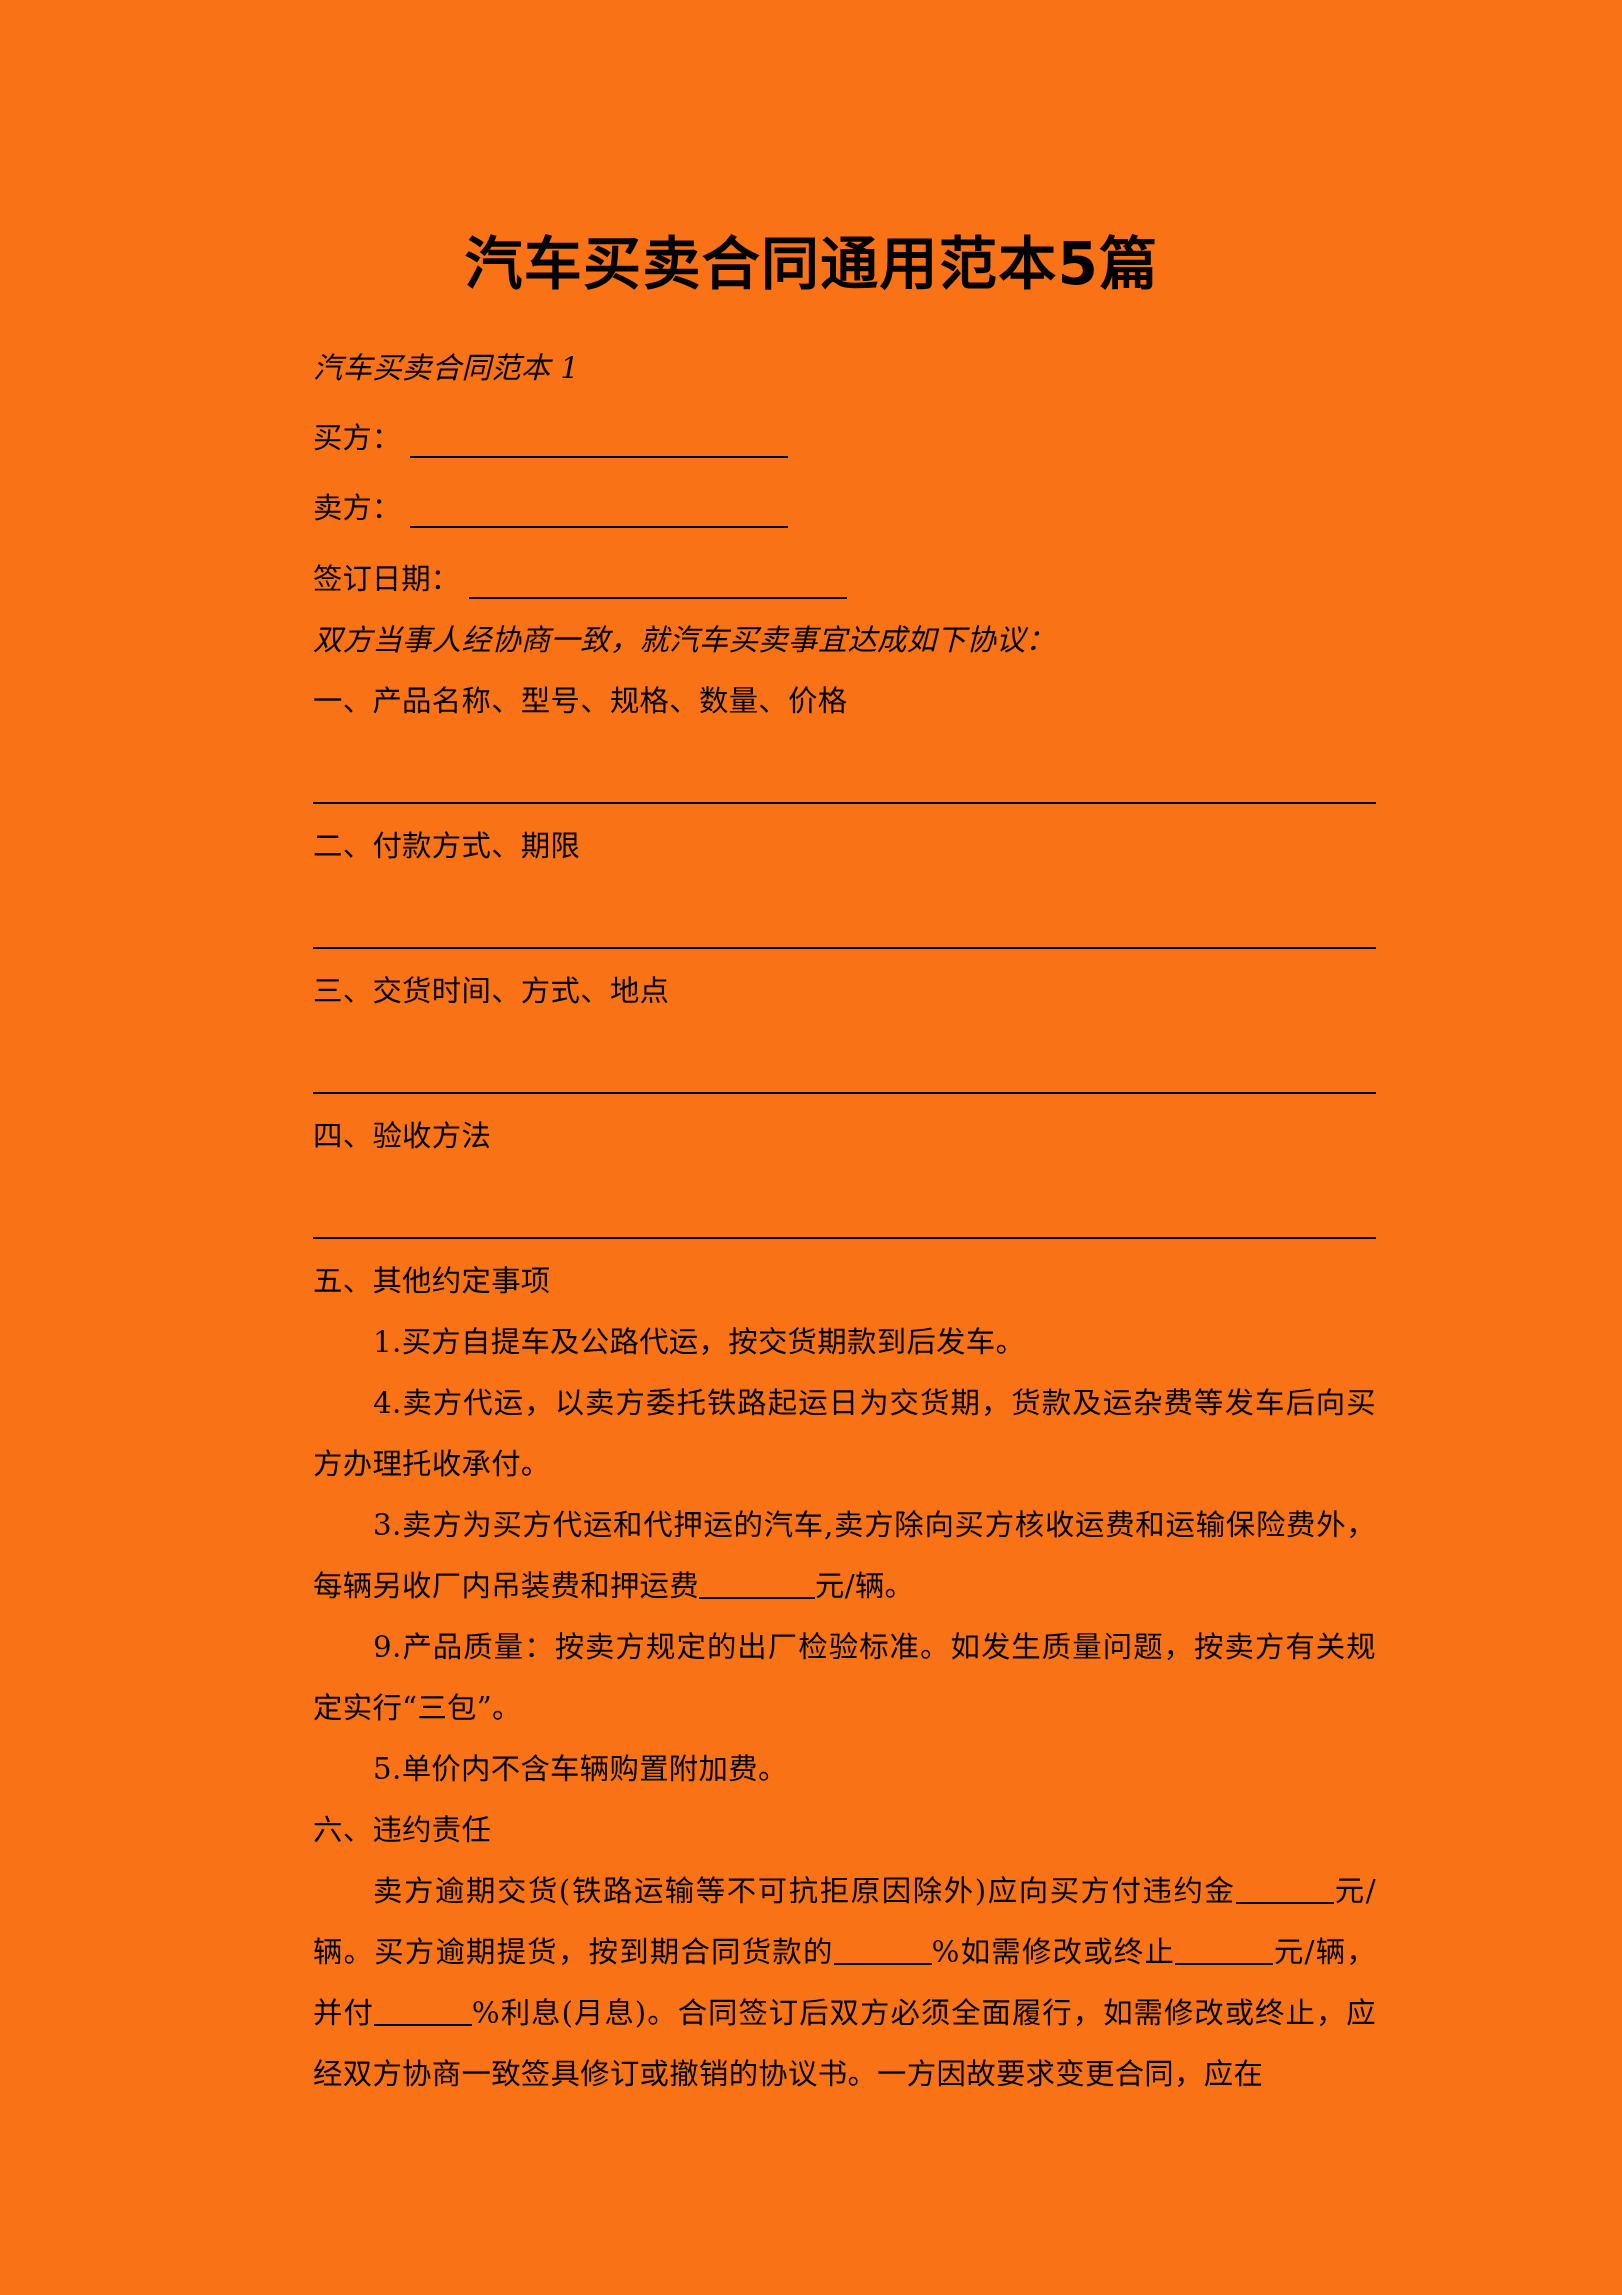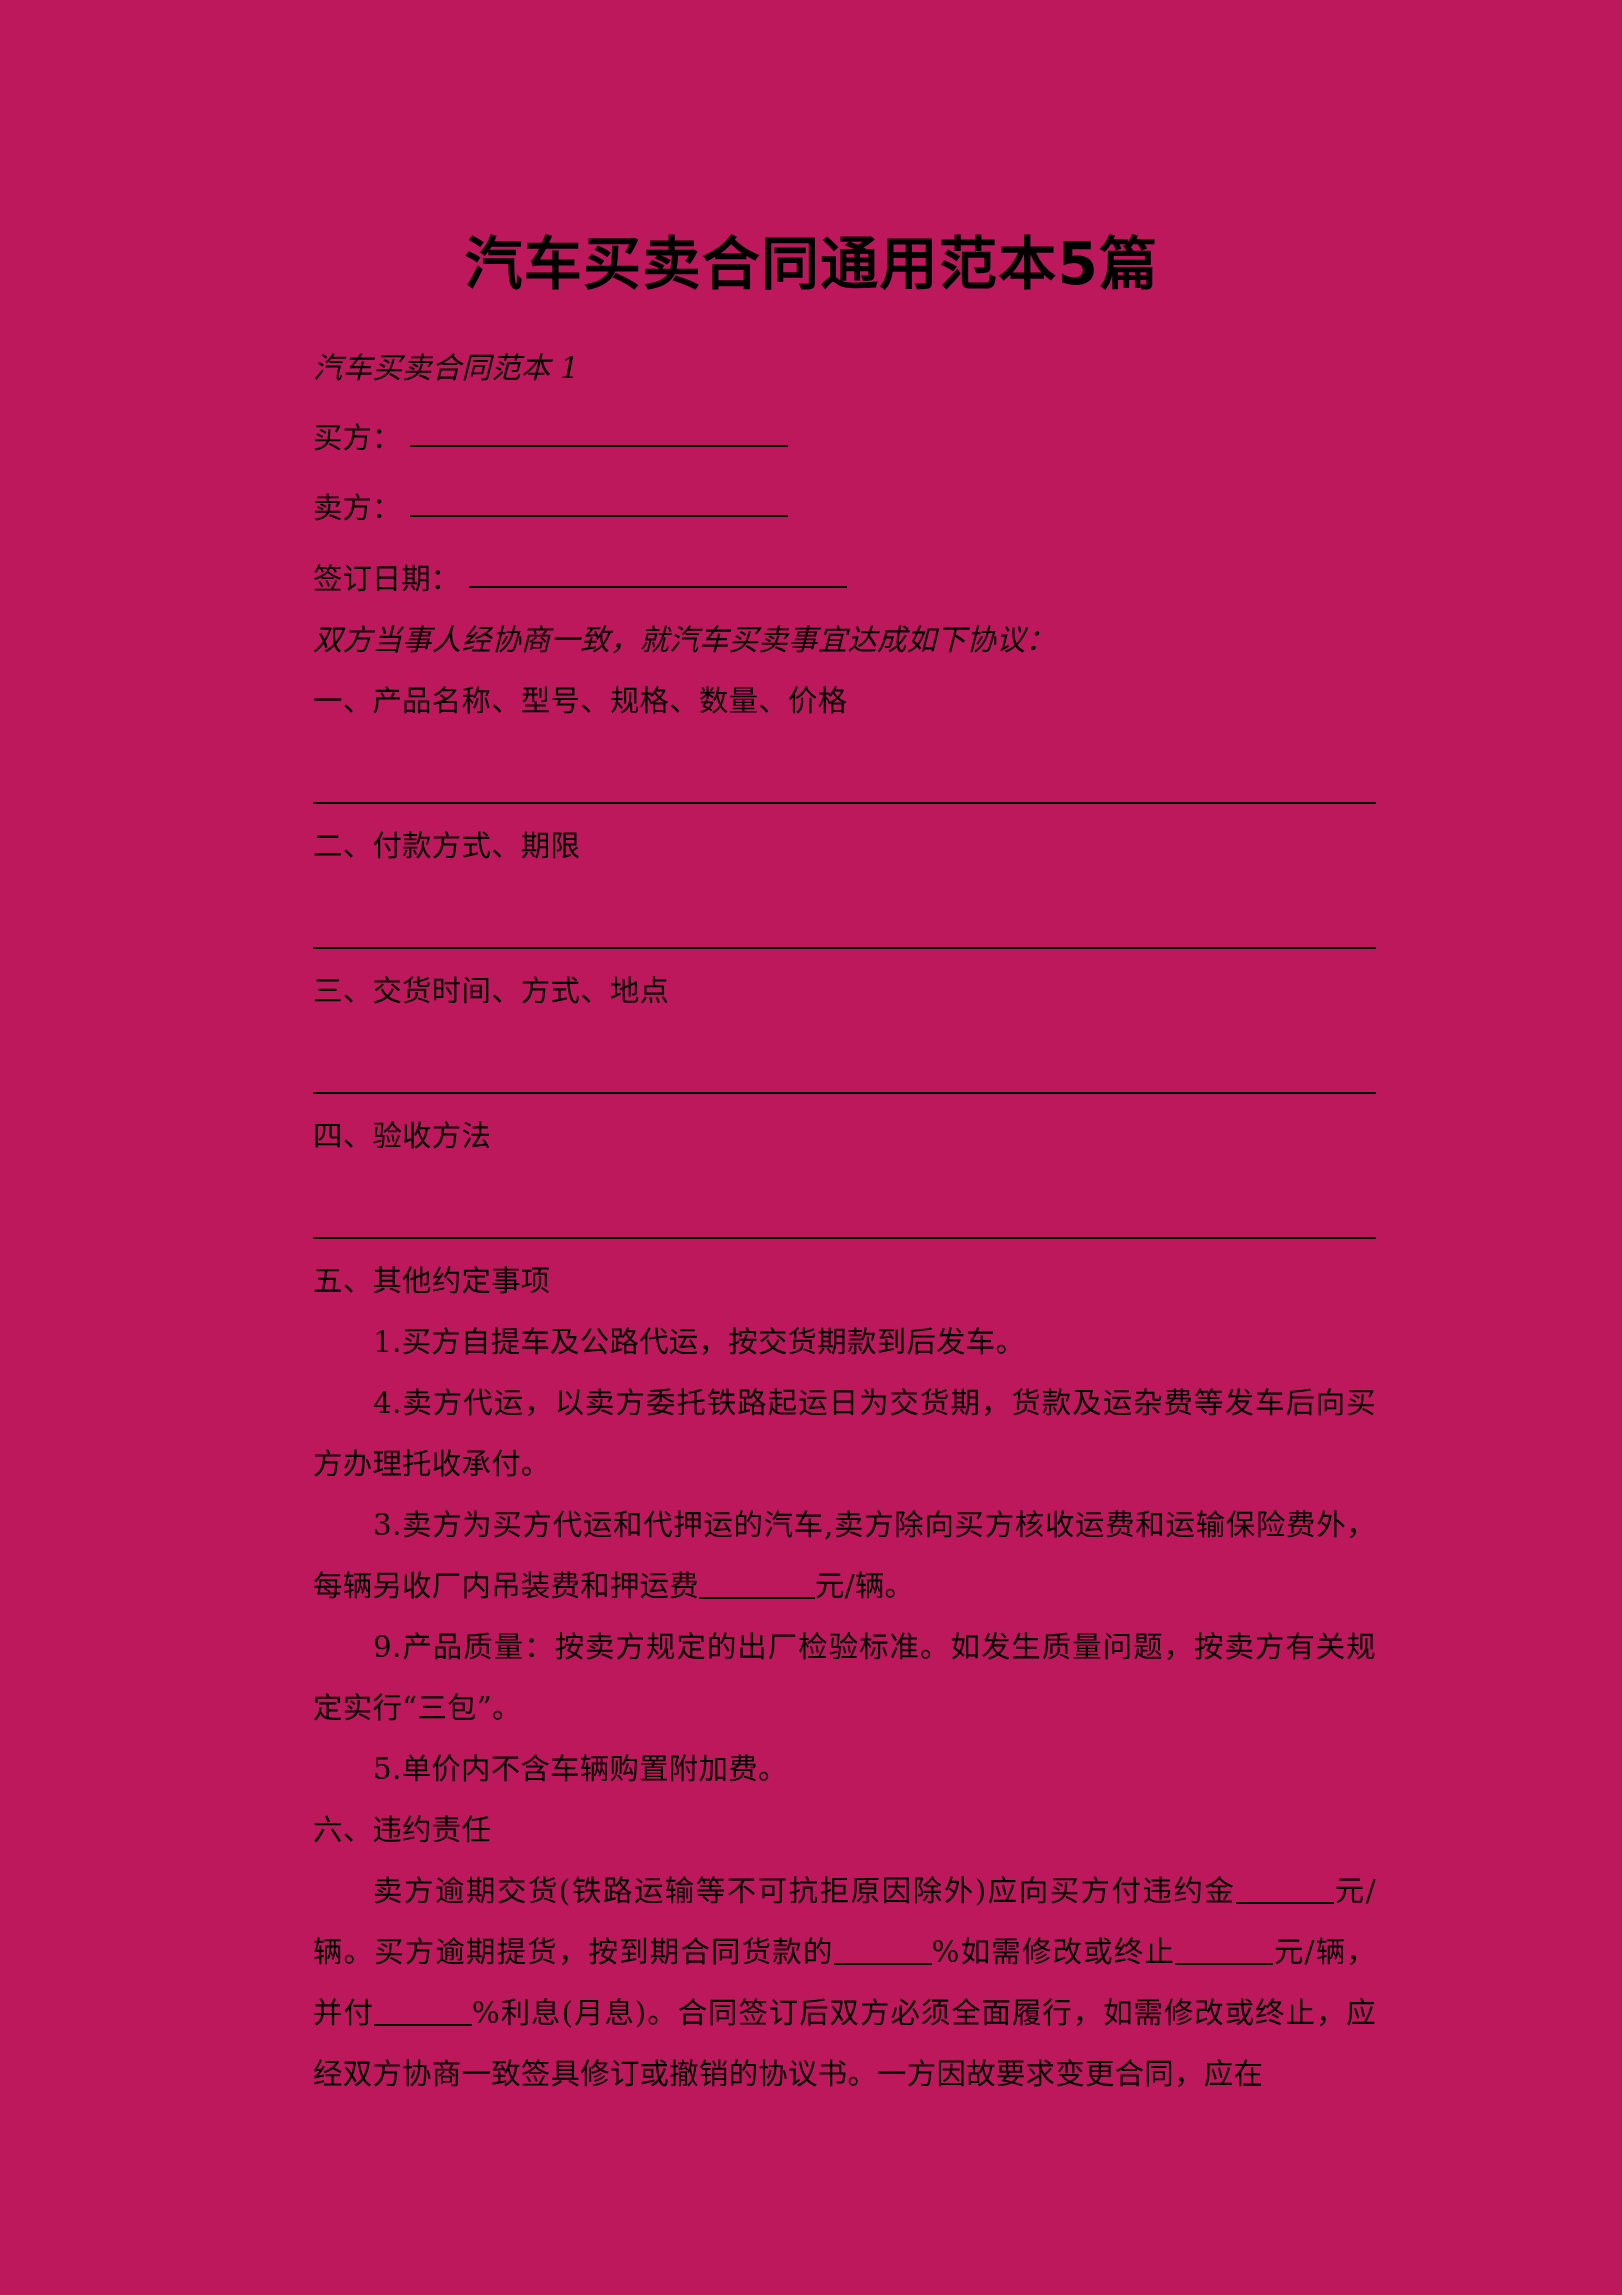--- a/index.html
+++ b/index.html
@@ -6,21 +6,21 @@
   html, body {
     margin: 0;
     padding: 0;
     background: #ffffff;
   }
 
   .page {
     position: relative;
     width: 1623px;
     height: 2295px;
-    background: #be185d;
+    background: #f97316;
     box-sizing: border-box;
     font-family: "DejaVu Serif", "Liberation Serif", serif;
     color: #000000;
     overflow: hidden;
   }
 
   
   .doc-title {
     position: absolute;
     left: 0;
@@ -63,21 +63,21 @@
 
   
   .gap-sm { margin-top: 9.2px; }
   .gap-md { margin-top: 22px; }
 
   
   .field-row {
     font-size: 29.4px;
     line-height: 61px;
     display: flex;
-    align-items: flex-start;
+    align-items: center;
     white-space: nowrap;
   }
 
   .field-label {
     flex: 0 0 auto;
   }
 
   .field-line {
     display: inline-block;
     border-bottom: 2px solid #000000;

